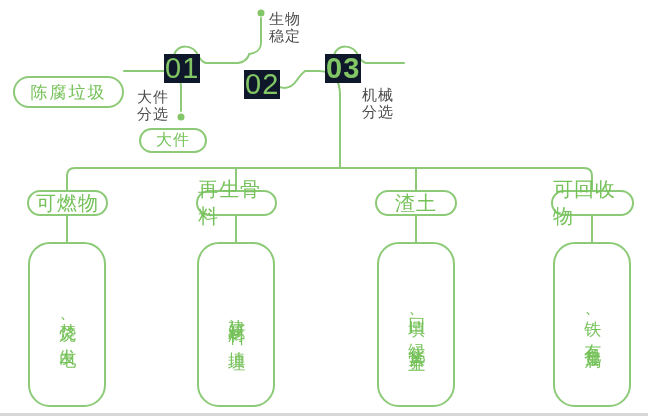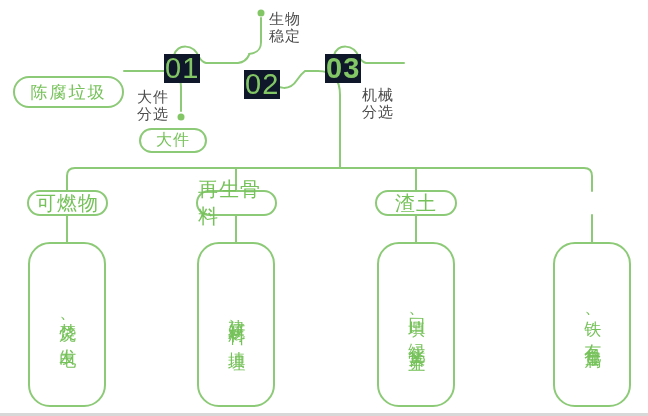--- a/index.html
+++ b/index.html
@@ -110,20 +110,23 @@
 
   <div class="pill cat" style="left:27px;top:190px;width:81px;height:26px;">
     <span>可燃物</span>
   </div>
   <div class="pill cat" style="left:196px;top:190px;width:81px;height:26px;">
     <span>再生骨料</span>
   </div>
   <div class="pill cat" style="left:375px;top:190px;width:82px;height:26px;">
     <span>渣土</span>
   </div>
+  <div class="pill cat" style="left:551px;top:190px;width:83px;height:26px;">
+    <span>可回收物</span>
+  </div>
 
   <div class="rect" style="left:28px;top:242px;">
     <div class="vtext">焚烧、发电</div>
   </div>
   <div class="rect" style="left:197px;top:242px;">
     <div class="vtext">建筑材料、填埋</div>
   </div>
   <div class="rect" style="left:377px;top:242px;">
     <div class="vtext">回填、绿化营养土</div>
   </div>

